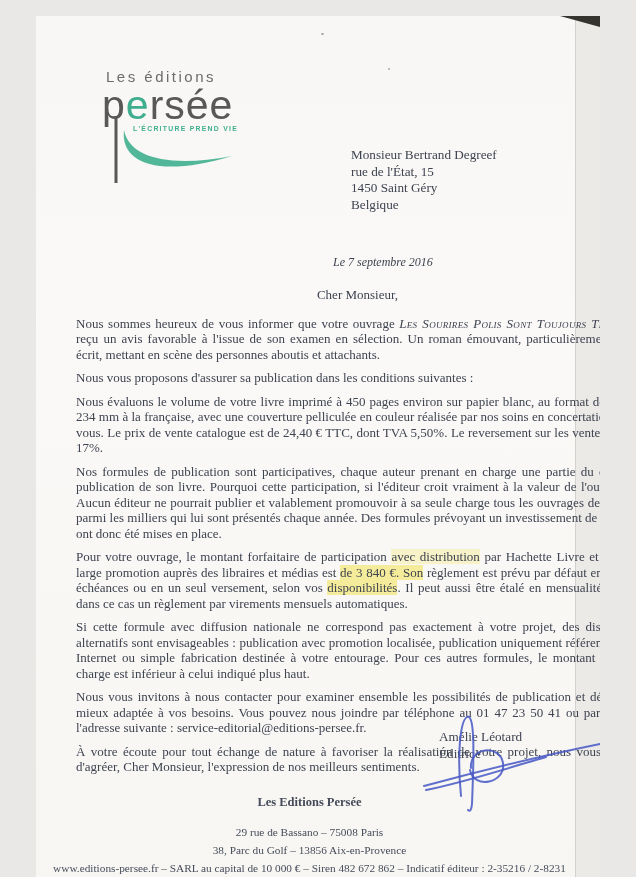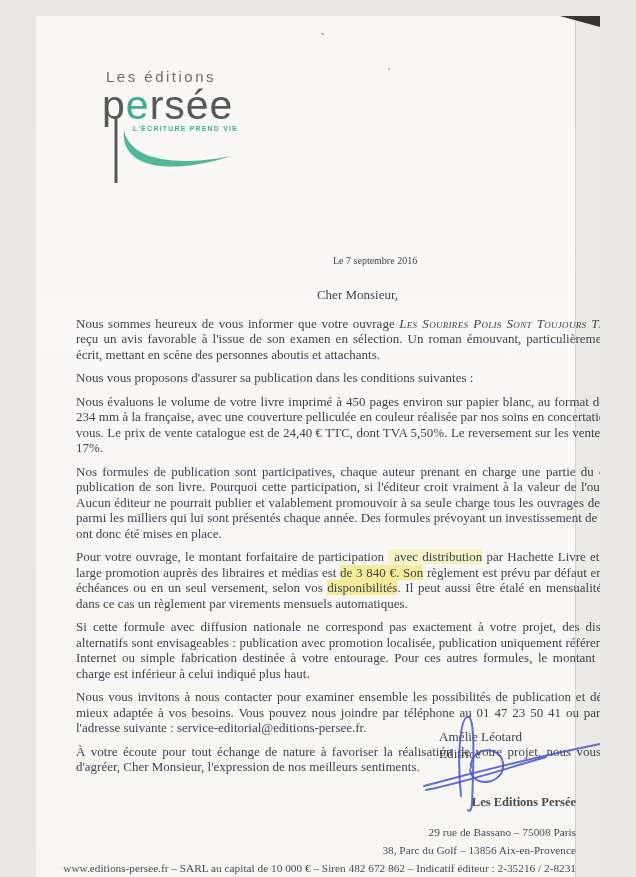--- a/index.html
+++ b/index.html
@@ -16,38 +16,38 @@
   
   .logo{position:absolute;left:66px;top:52px;width:190px;font-family:"Liberation Sans", sans-serif;}
   .logo-top{font-size:15px;letter-spacing:2.5px;color:#6c6c6c;margin-left:4px;}
   .logo-word{font-size:41px;line-height:40px;letter-spacing:1px;color:#585858;position:relative;z-index:2;}
   .logo-word .lg-e{color:#3fae8f;}
   .logo-tagline{font-size:6.8px;font-weight:bold;letter-spacing:1.3px;color:#3fae8f;margin-left:31px;margin-top:0;position:relative;z-index:2;}
   .logo-swoosh{position:absolute;left:0;top:18px;z-index:1;}
 
   
   .recipient{position:absolute;left:315px;top:131px;font-size:13.2px;line-height:16.5px;}
-  .date-line{position:absolute;left:297px;top:239px;font-size:10px;}
+  .date-line{position:absolute;left:297px;top:239px;font-size:12px;font-style:italic;}
 
   
   .body-text{position:absolute;left:40px;top:271px;width:563px;font-size:13px;line-height:15.5px;}
   .salutation{margin:0 0 13px 0;text-align:center;}
   .para{margin:0 0 8px 0;text-align:justify;}
   .seg-n{}
   .seg-title{font-weight:normal;font-style:italic;font-variant:small-caps;letter-spacing:.3px;}
   .seg-hl{background:#f5ec9b;}
-  .seg-hll{background:#f7f2c8;padding-left:6px;}
+  .seg-hll{background:#f7f2c8;}
 
   
   .sig-block{position:absolute;left:403px;top:712px;font-size:13.2px;line-height:17px;}
   .sig-svg{position:absolute;left:368px;top:678px;z-index:3;}
   .sig-stroke{fill:none;stroke:#4757c4;stroke-width:2;stroke-linecap:round;opacity:.85;}
 
   
-  .footer{position:absolute;left:7px;right:24px;top:779px;text-align:right;color:#454b59;}
+  .footer{position:absolute;left:7px;right:24px;top:779px;text-align:center;color:#454b59;}
   .footer-company{font-size:12.5px;font-weight:bold;margin-bottom:13px;}
   .footer-lines div{font-size:11.3px;line-height:18px;}
 </style>
 </head>
 <body>
 
 <div class="page">
 
   <div class="scan-strip"></div>
   <div class="scan-corner"></div>
@@ -60,20 +60,26 @@
   <div class="logo">
     <div class="logo-top">Les éditions</div>
     <div class="logo-word"><span class="lg-p">p</span><span class="lg-e">e</span><span class="lg-rest">rsée</span></div>
     <div class="logo-tagline">L'ÉCRITURE PREND VIE</div>
     <svg class="logo-swoosh" width="170" height="110" viewBox="0 0 170 110">
       <rect x="12.5" y="30" width="3" height="67" fill="#585858"></rect>
       <path d="M 22 44 C 18 78, 58 92, 130 70 C 68 82, 27 72, 22 44 Z" fill="#3fae8f" opacity="0.9"></path>
     </svg>
   </div>
 
+  <div class="recipient">
+      <div>Monsieur Bertrand Degreef</div>
+      <div>rue de l'État, 15</div>
+      <div>1450 Saint Géry</div>
+      <div>Belgique</div>
+    </div>
 
   <div class="date-line">Le 7 septembre 2016</div>
 
   <div class="body-text">
     <p class="salutation">Cher Monsieur,</p>
     <div>
         <p class="para"><span class="seg-n">Nous sommes heureux de vous informer que votre ouvrage </span><span class="seg-title">Les Sourires Polis Sont Toujours Tristes</span><span class="seg-n"> a reçu un avis favorable à l'issue de son examen en sélection. Un roman émouvant, particulièrement bien écrit, mettant en scène des personnes aboutis et attachants.</span></p>
         <p class="para"><span class="seg-n">Nous vous proposons d'assurer sa publication dans les conditions suivantes :</span></p>
         <p class="para"><span class="seg-n">Nous évaluons le volume de votre livre imprimé à 450 pages environ sur papier blanc, au format de 156 x 234 mm à la française, avec une couverture pelliculée en couleur réalisée par nos soins en concertation avec vous. Le prix de vente catalogue est de 24,40 € TTC, dont TVA 5,50%. Le reversement sur les ventes est de 17%.</span></p>
         <p class="para"><span class="seg-n">Nos formules de publication sont participatives, chaque auteur prenant en charge une partie du coût de publication de son livre. Pourquoi cette participation, si l'éditeur croit vraiment à la valeur de l'ouvrage ? Aucun éditeur ne pourrait publier et valablement promouvoir à sa seule charge tous les ouvrages de qualité parmi les milliers qui lui sont présentés chaque année. Des formules prévoyant un investissement de l'auteur ont donc été mises en place.</span></p>

